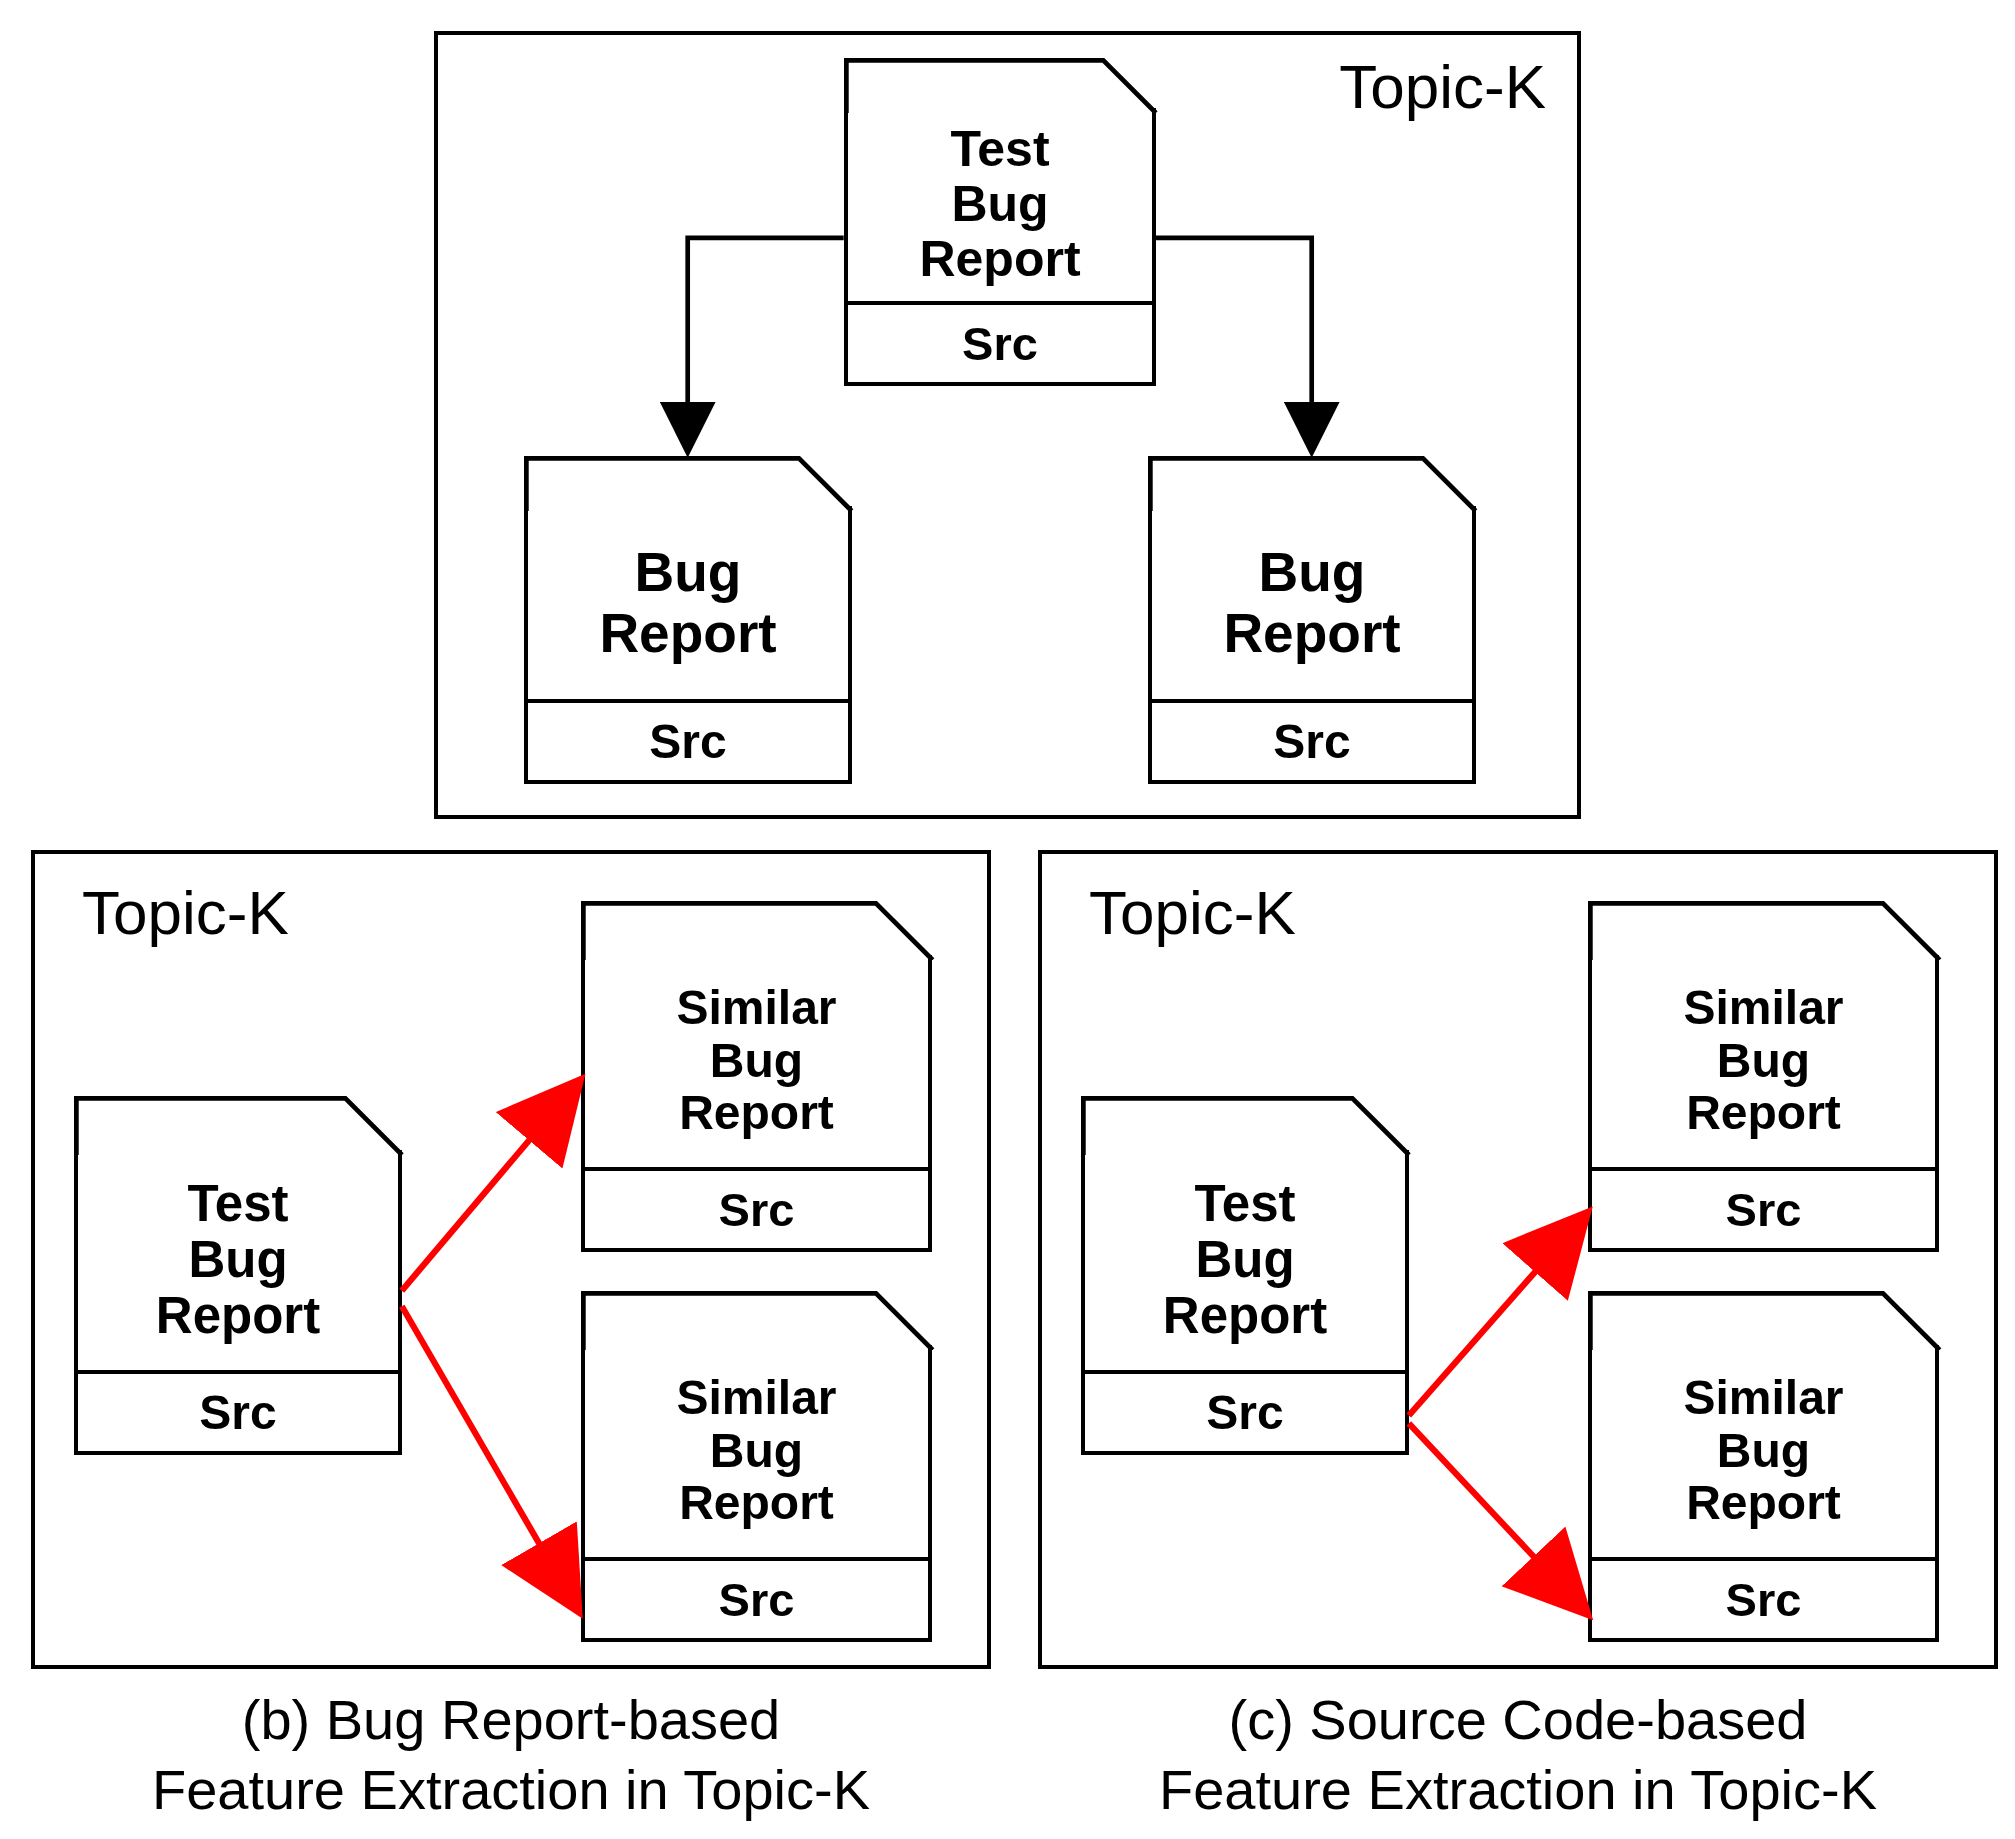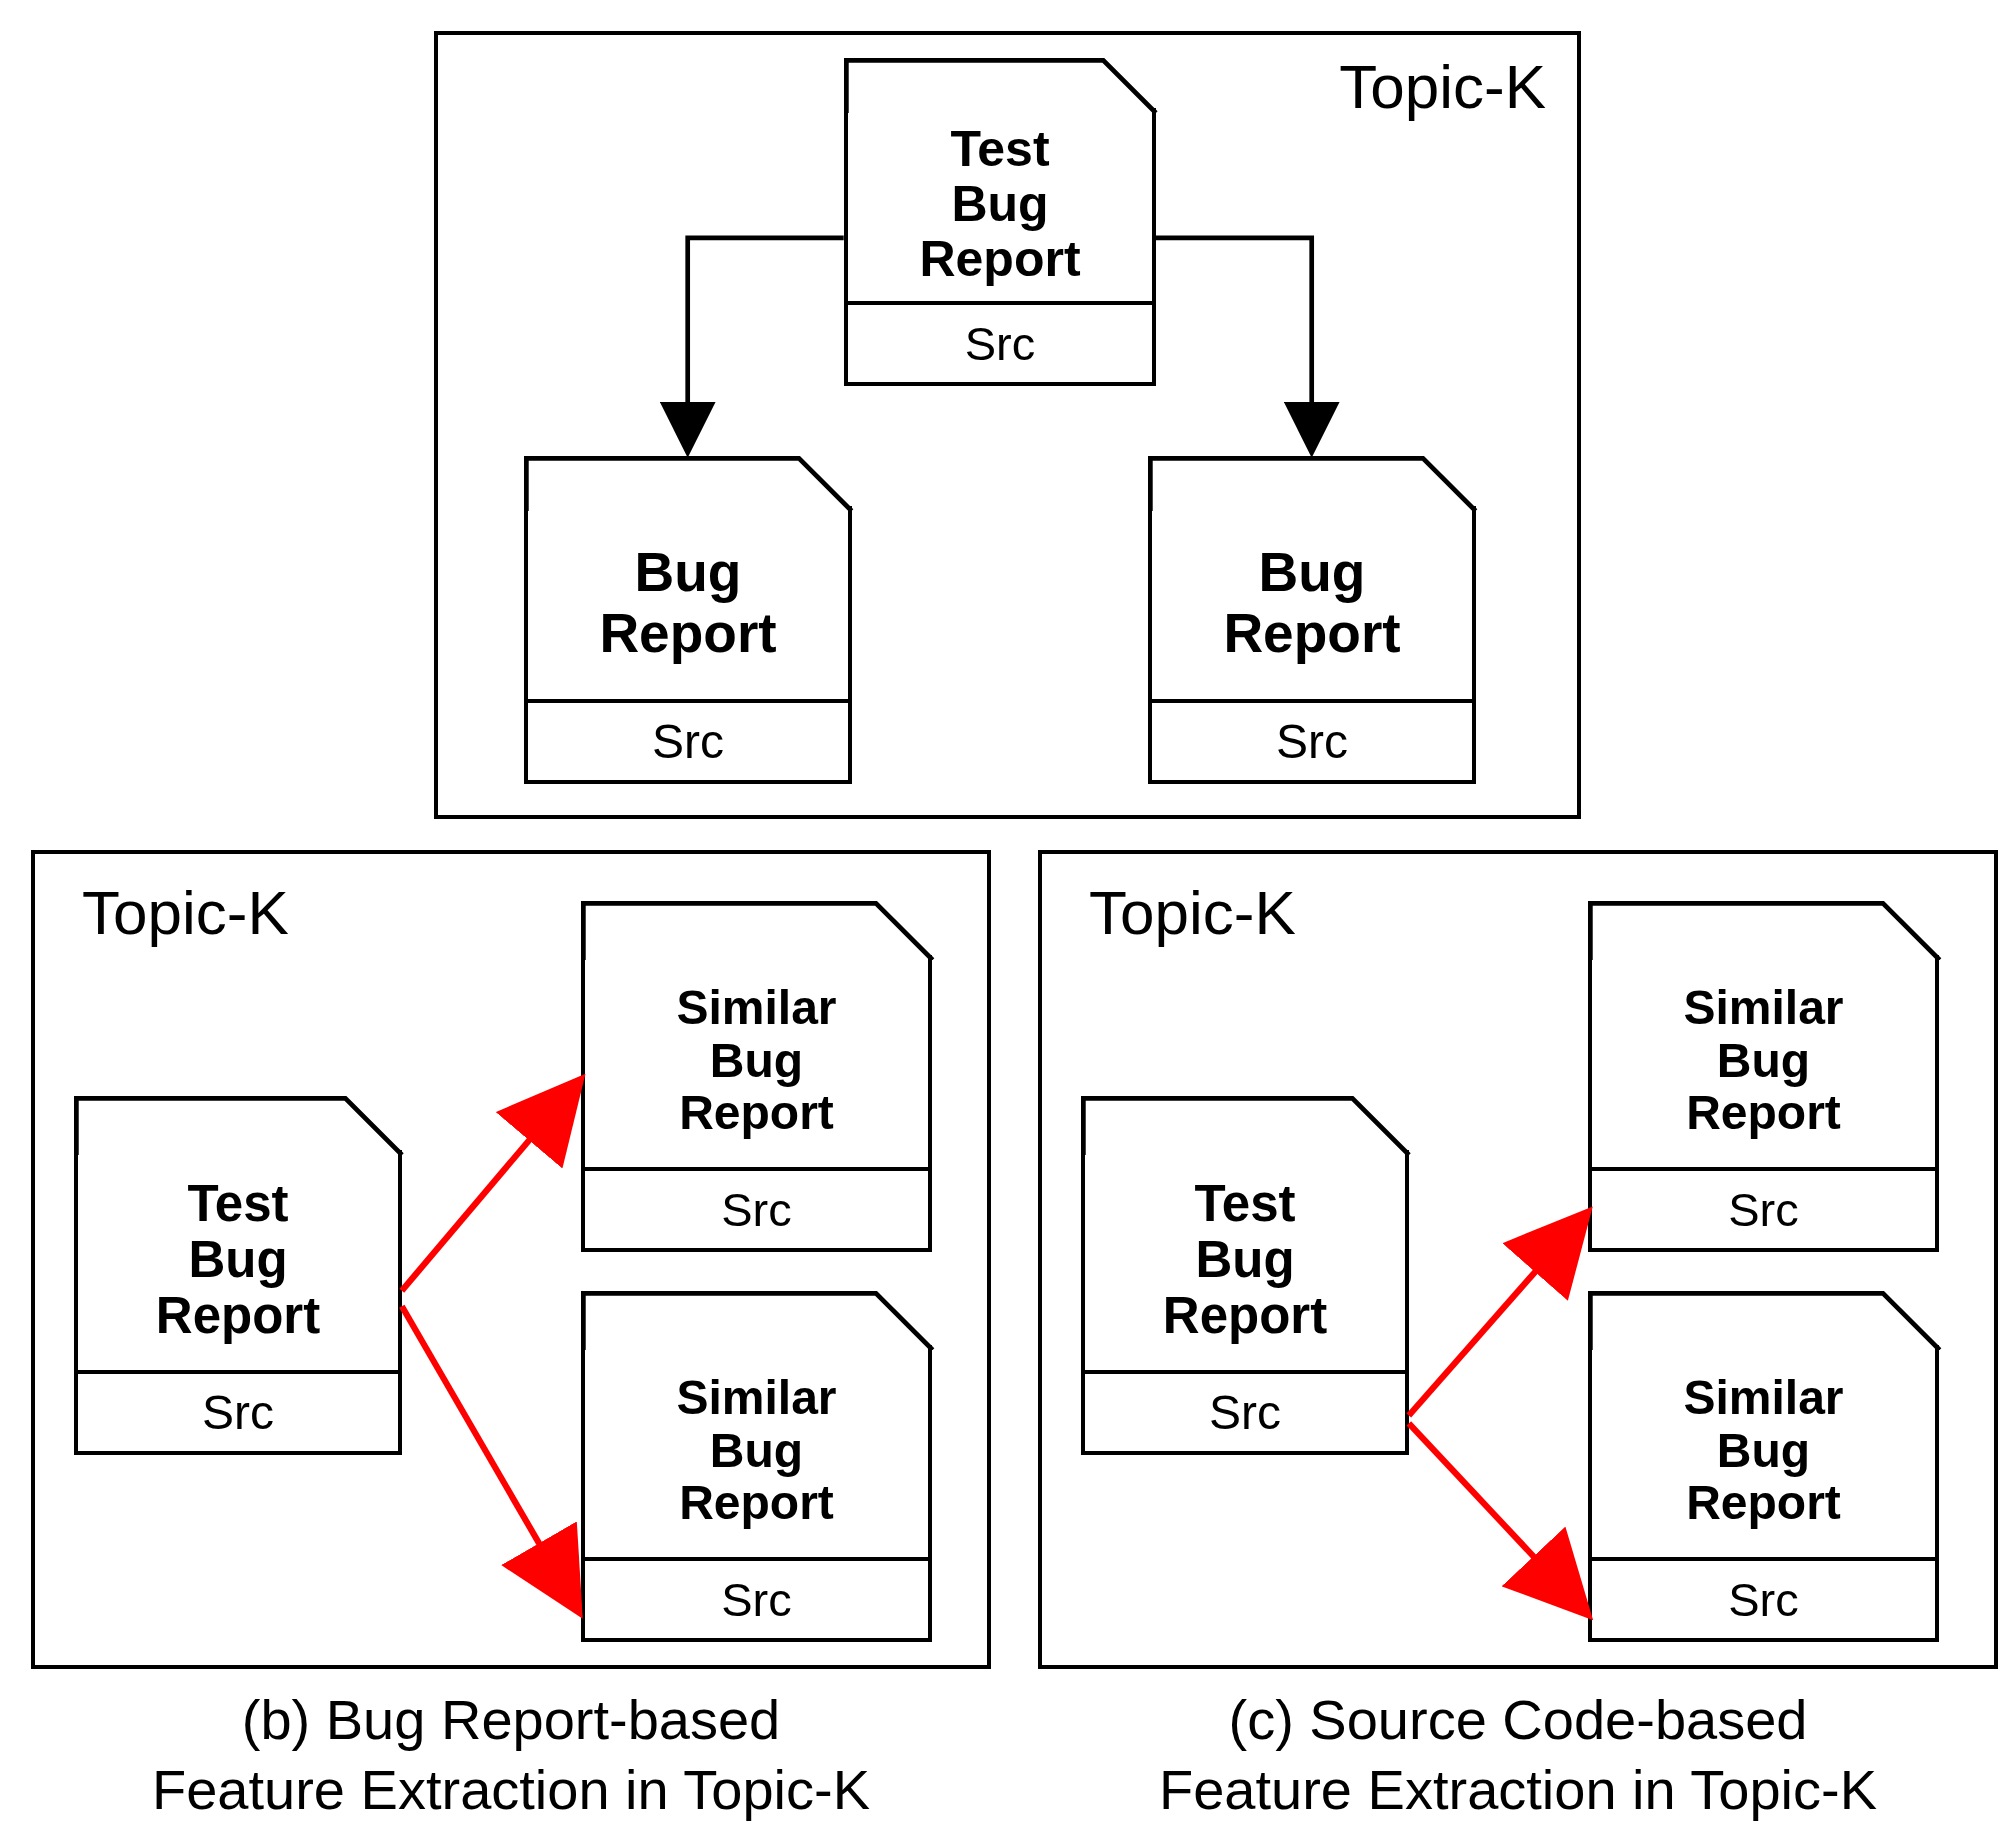--- a/index.html
+++ b/index.html
@@ -54,21 +54,21 @@
   }
   .doc .main {
     flex:1;
     display:flex; align-items:center; justify-content:center;
     text-align:center;
     font-weight:700;
   }
   .doc .src {
     border-top: 4.7px solid #000;
     text-align:center;
-    font-weight:400;
+    font-weight:700;
     padding: 11px 16px;
   }
   
   svg.overlay {
     position:absolute; left:0; top:0; width:100%; height:100%;
     pointer-events:none;
   }
 </style>
 </head>
 <body>

